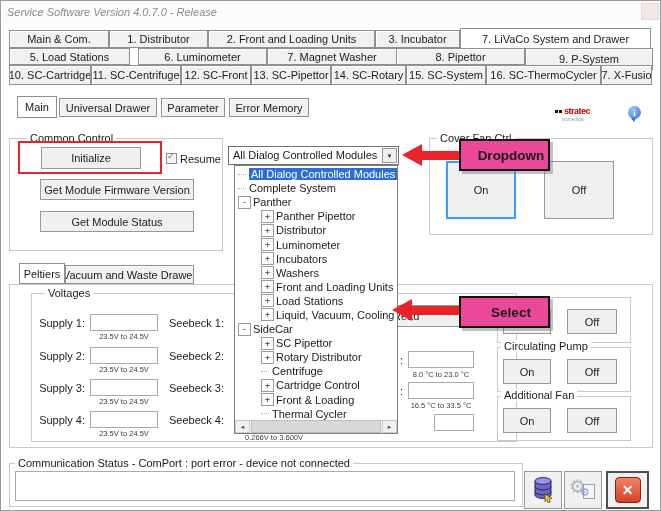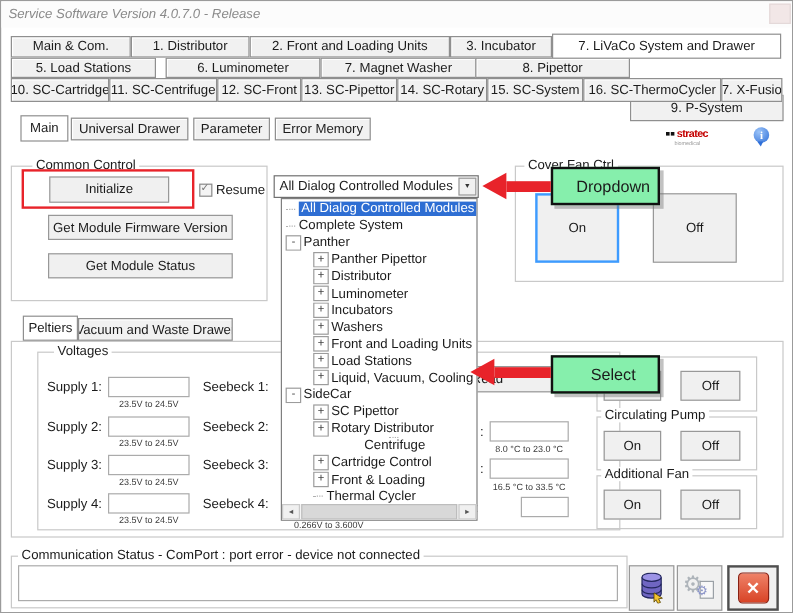--- a/index.html
+++ b/index.html
@@ -14,22 +14,22 @@
   .group{border:1px solid #c9c9c9;}
   .glabel{background:#ffffff;padding:0 3px;white-space:nowrap;z-index:2;}
   .field{background:#ffffff;border:1px solid #ababab;}
   .limit{font-size:7.5px;color:#3c3c3c;text-align:center;white-space:nowrap;}
   .rlabel{text-align:right;white-space:nowrap;}
   .titem{display:flex;align-items:center;white-space:nowrap;overflow:hidden;height:14.1px;}
   .exp{flex:none;width:11px;height:11px;border:1px solid #9c9c9c;background:#fff;color:#444;
        font:9px/9px "DejaVu Sans Mono",monospace;display:flex;align-items:center;justify-content:center;margin-right:2px;}
   .dash{flex:none;width:8px;border-top:1px dotted #b0b0b0;margin-right:3px;}
   .sel{background:#2e6ed3;color:#fff;padding:0 2px;}
-  .callout{background:#86efac;border:2px solid #111111;box-shadow:3px 3px 0 rgba(120,120,120,.45);
-       display:flex;align-items:center;justify-content:center;font-weight:normal;font-size:13.5px;z-index:30;padding-left:13px;}
+  .callout{background:#ec4899;border:2px solid #111111;box-shadow:3px 3px 0 rgba(120,120,120,.45);
+       display:flex;align-items:center;justify-content:center;font-weight:bold;font-size:13.5px;z-index:30;padding-left:13px;}
   .ashaft{background:#e8232a;z-index:30;}
   .ahead{width:0;height:0;border-top:11px solid transparent;border-bottom:11px solid transparent;
        border-right:20px solid #e8232a;z-index:30;}
   .sbarrow{background:#f0f0f0;border:1px solid #c9c9c9;color:#555;font-size:6px;
        display:flex;align-items:center;justify-content:center;}
 </style>
 </head>
 <body>
 
 <div id="win">
@@ -159,21 +159,21 @@
           <span>SideCar</span>
         </div>
         <div class="titem" style="padding-left: 26px;">
           <span class="exp">+</span>
           <span>SC Pipettor</span>
         </div>
         <div class="titem" style="padding-left: 26px;">
           <span class="exp">+</span>
           <span>Rotary Distributor</span>
         </div>
-        <div class="titem" style="padding-left: 26px; flex-direction: column;">
+        <div class="titem" style="padding-left: 26px;">
           <span class="dash"></span>
           <span>Centrifuge</span>
         </div>
         <div class="titem" style="padding-left: 26px;">
           <span class="exp">+</span>
           <span>Cartridge Control</span>
         </div>
         <div class="titem" style="padding-left: 26px;">
           <span class="exp">+</span>
           <span>Front &amp; Loading</span>
@@ -227,21 +227,21 @@
 
 <div class="abs tab" style="left:8px;top:29px;width:100px;height:18px;">Main &amp; Com.</div>
     <div class="abs tab" style="left:108px;top:29px;width:99px;height:18px;">1. Distributor</div>
     <div class="abs tab" style="left:207px;top:29px;width:167px;height:18px;">2. Front and Loading Units</div>
     <div class="abs tab" style="left:374px;top:29px;width:85px;height:18px;">3. Incubator</div>
     <div class="abs tab active" style="left:459px;top:27px;width:191px;height:21px;">7. LiVaCo System and Drawer</div>
     <div class="abs tab" style="left:8px;top:47px;width:121px;height:17px;">5. Load Stations</div>
     <div class="abs tab" style="left:137px;top:47px;width:129px;height:17px;">6. Luminometer</div>
     <div class="abs tab" style="left:266px;top:47px;width:130px;height:17px;">7. Magnet Washer</div>
     <div class="abs tab" style="left:395px;top:47px;width:129px;height:17px;">8. Pipettor</div>
-    <div class="abs tab" style="left:524px;top:47px;width:128px;height:22px;margin-top:31px;">9. P-System</div>
+    <div class="abs tab" style="left:524px;top:47px;width:128px;height:22px;">9. P-System</div>
     <div class="abs tab" style="left:8px;top:64px;width:82px;height:20px;">10. SC-Cartridge</div>
     <div class="abs tab" style="left:90px;top:64px;width:90px;height:20px;">11. SC-Centrifuge</div>
     <div class="abs tab" style="left:180px;top:64px;width:70px;height:20px;">12. SC-Front</div>
     <div class="abs tab" style="left:250px;top:64px;width:80px;height:20px;">13. SC-Pipettor</div>
     <div class="abs tab" style="left:330px;top:64px;width:75px;height:20px;">14. SC-Rotary</div>
     <div class="abs tab" style="left:405px;top:64px;width:80px;height:20px;">15. SC-System</div>
     <div class="abs tab" style="left:485px;top:64px;width:115px;height:20px;">16. SC-ThermoCycler</div>
     <div class="abs tab" style="left:600px;top:64px;width:51px;height:20px;">17. X-Fusion</div>
     <div class="abs rlabel" style="left:28px;top:316px;width:56px;">Supply 1:</div>
     <div class="abs field" style="left:89px;top:313px;width:68px;height:17px;"></div>

